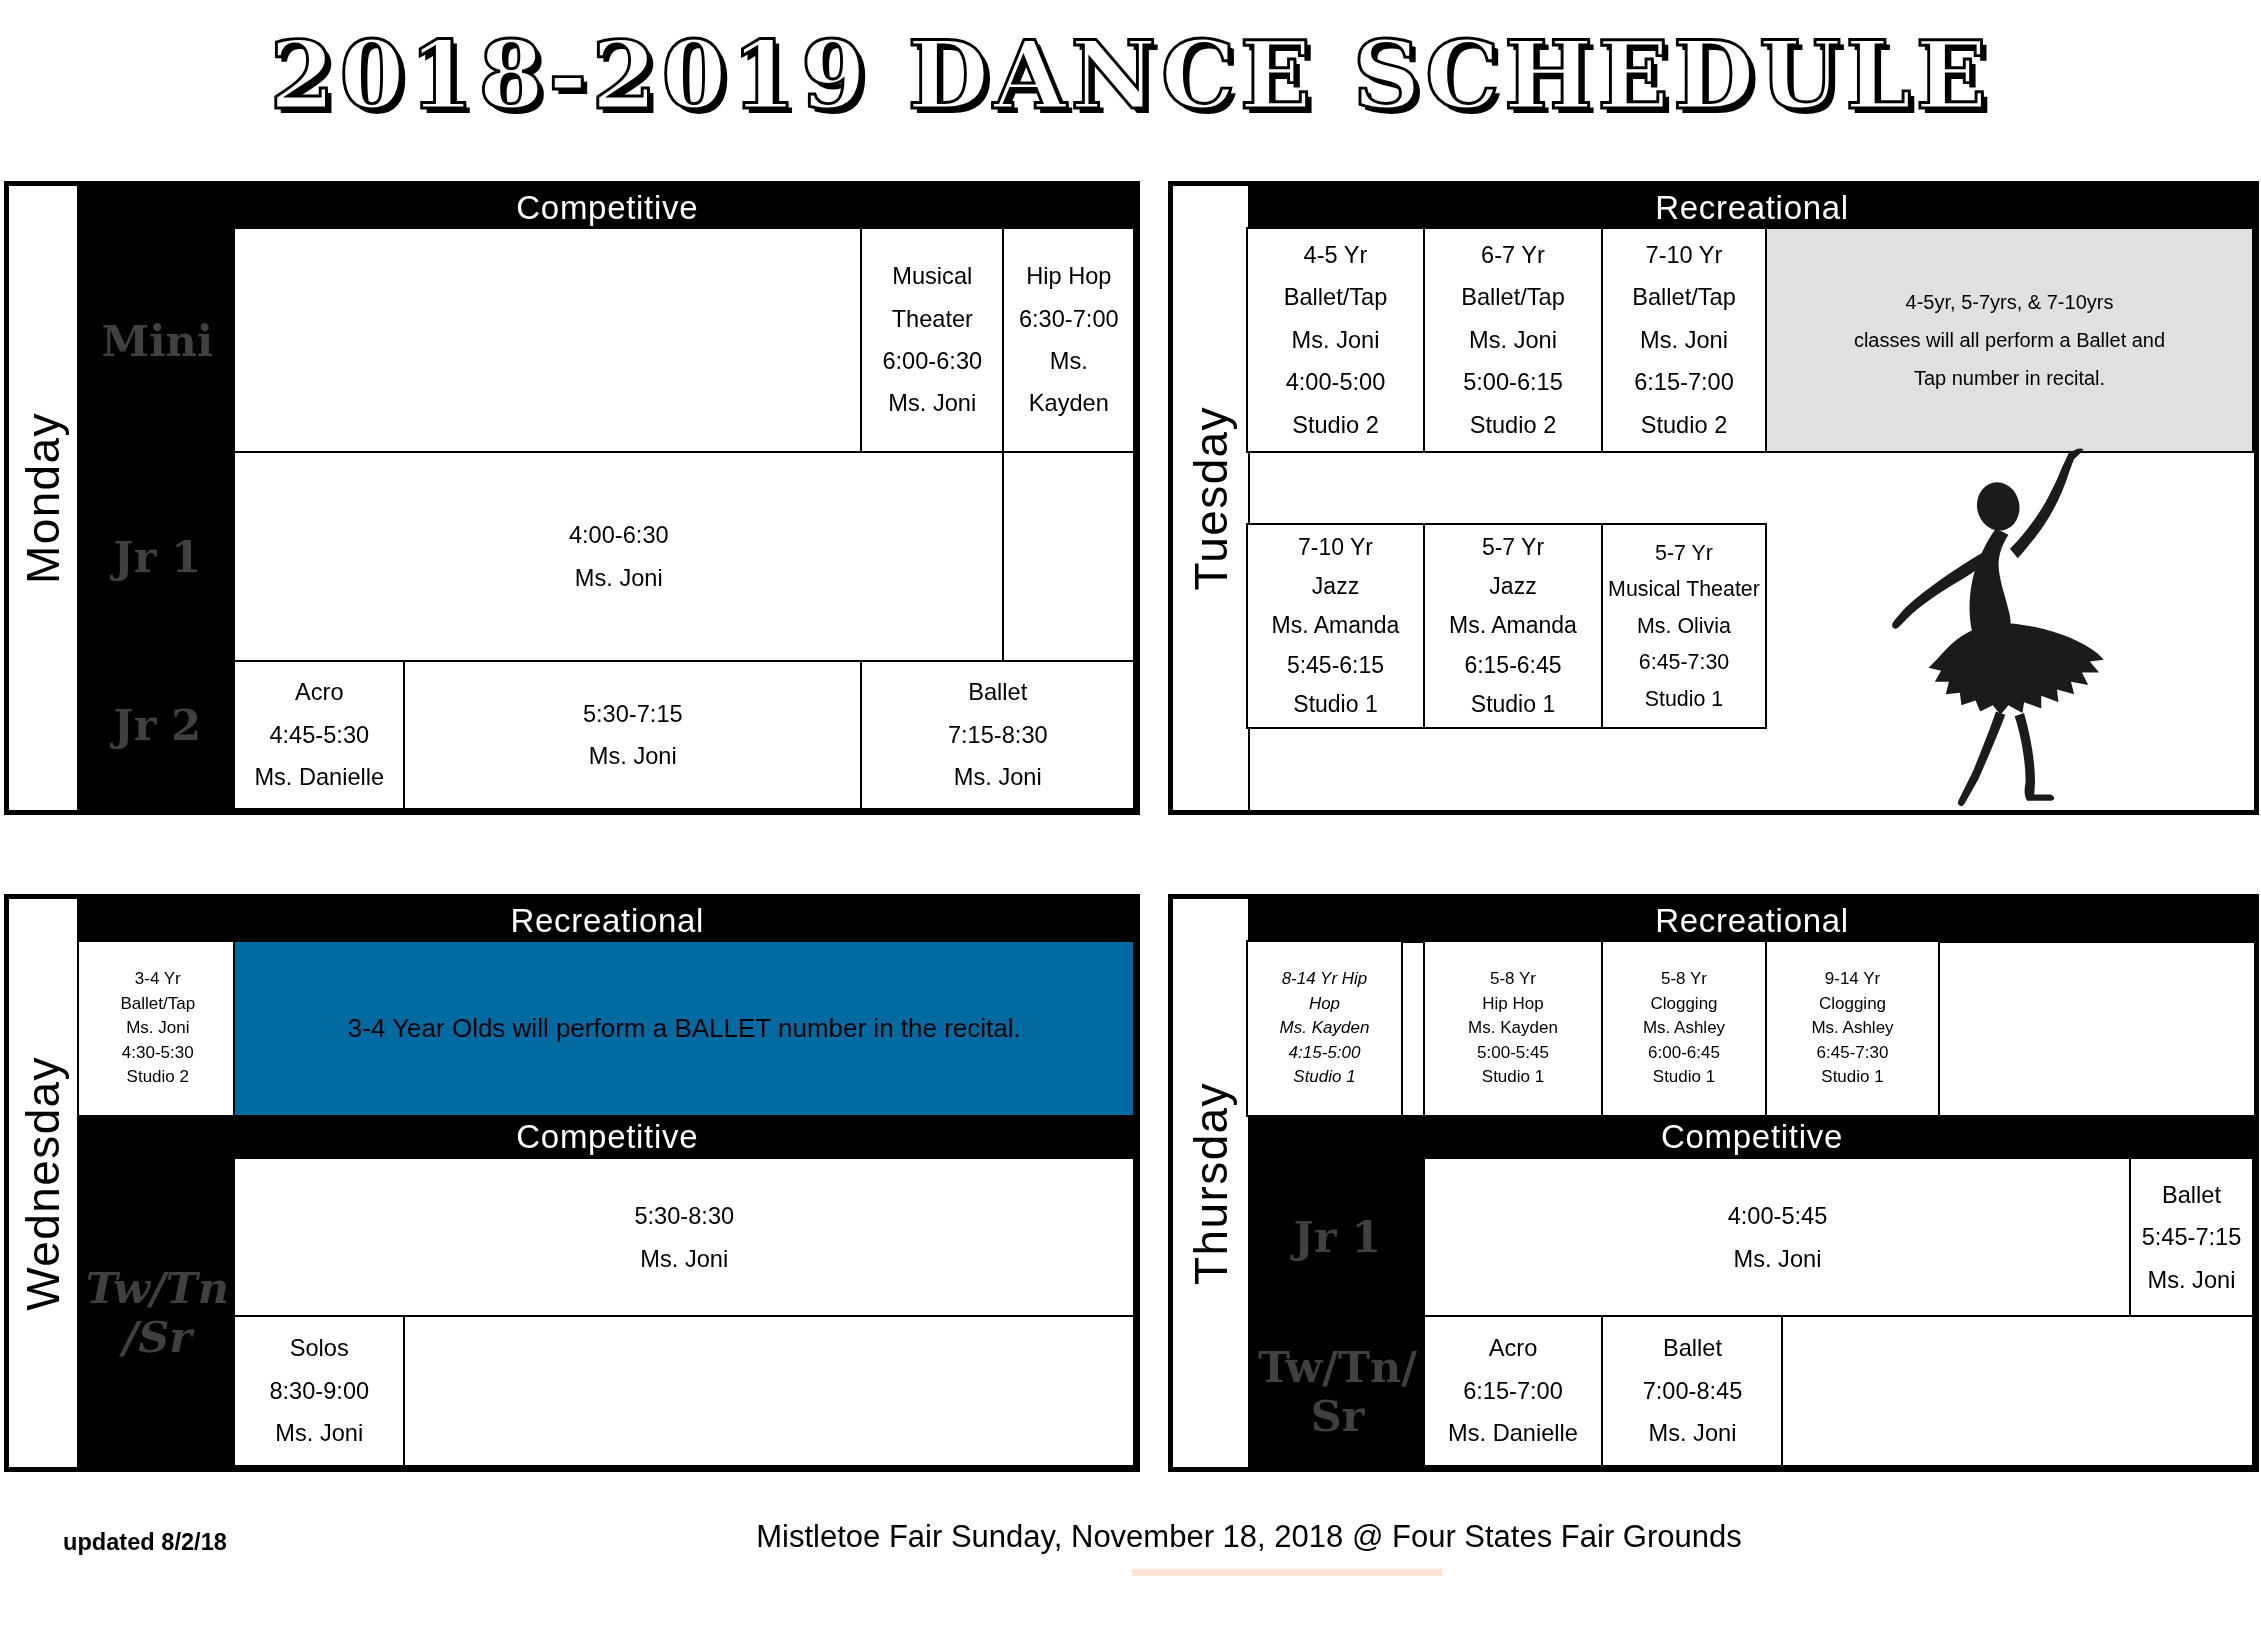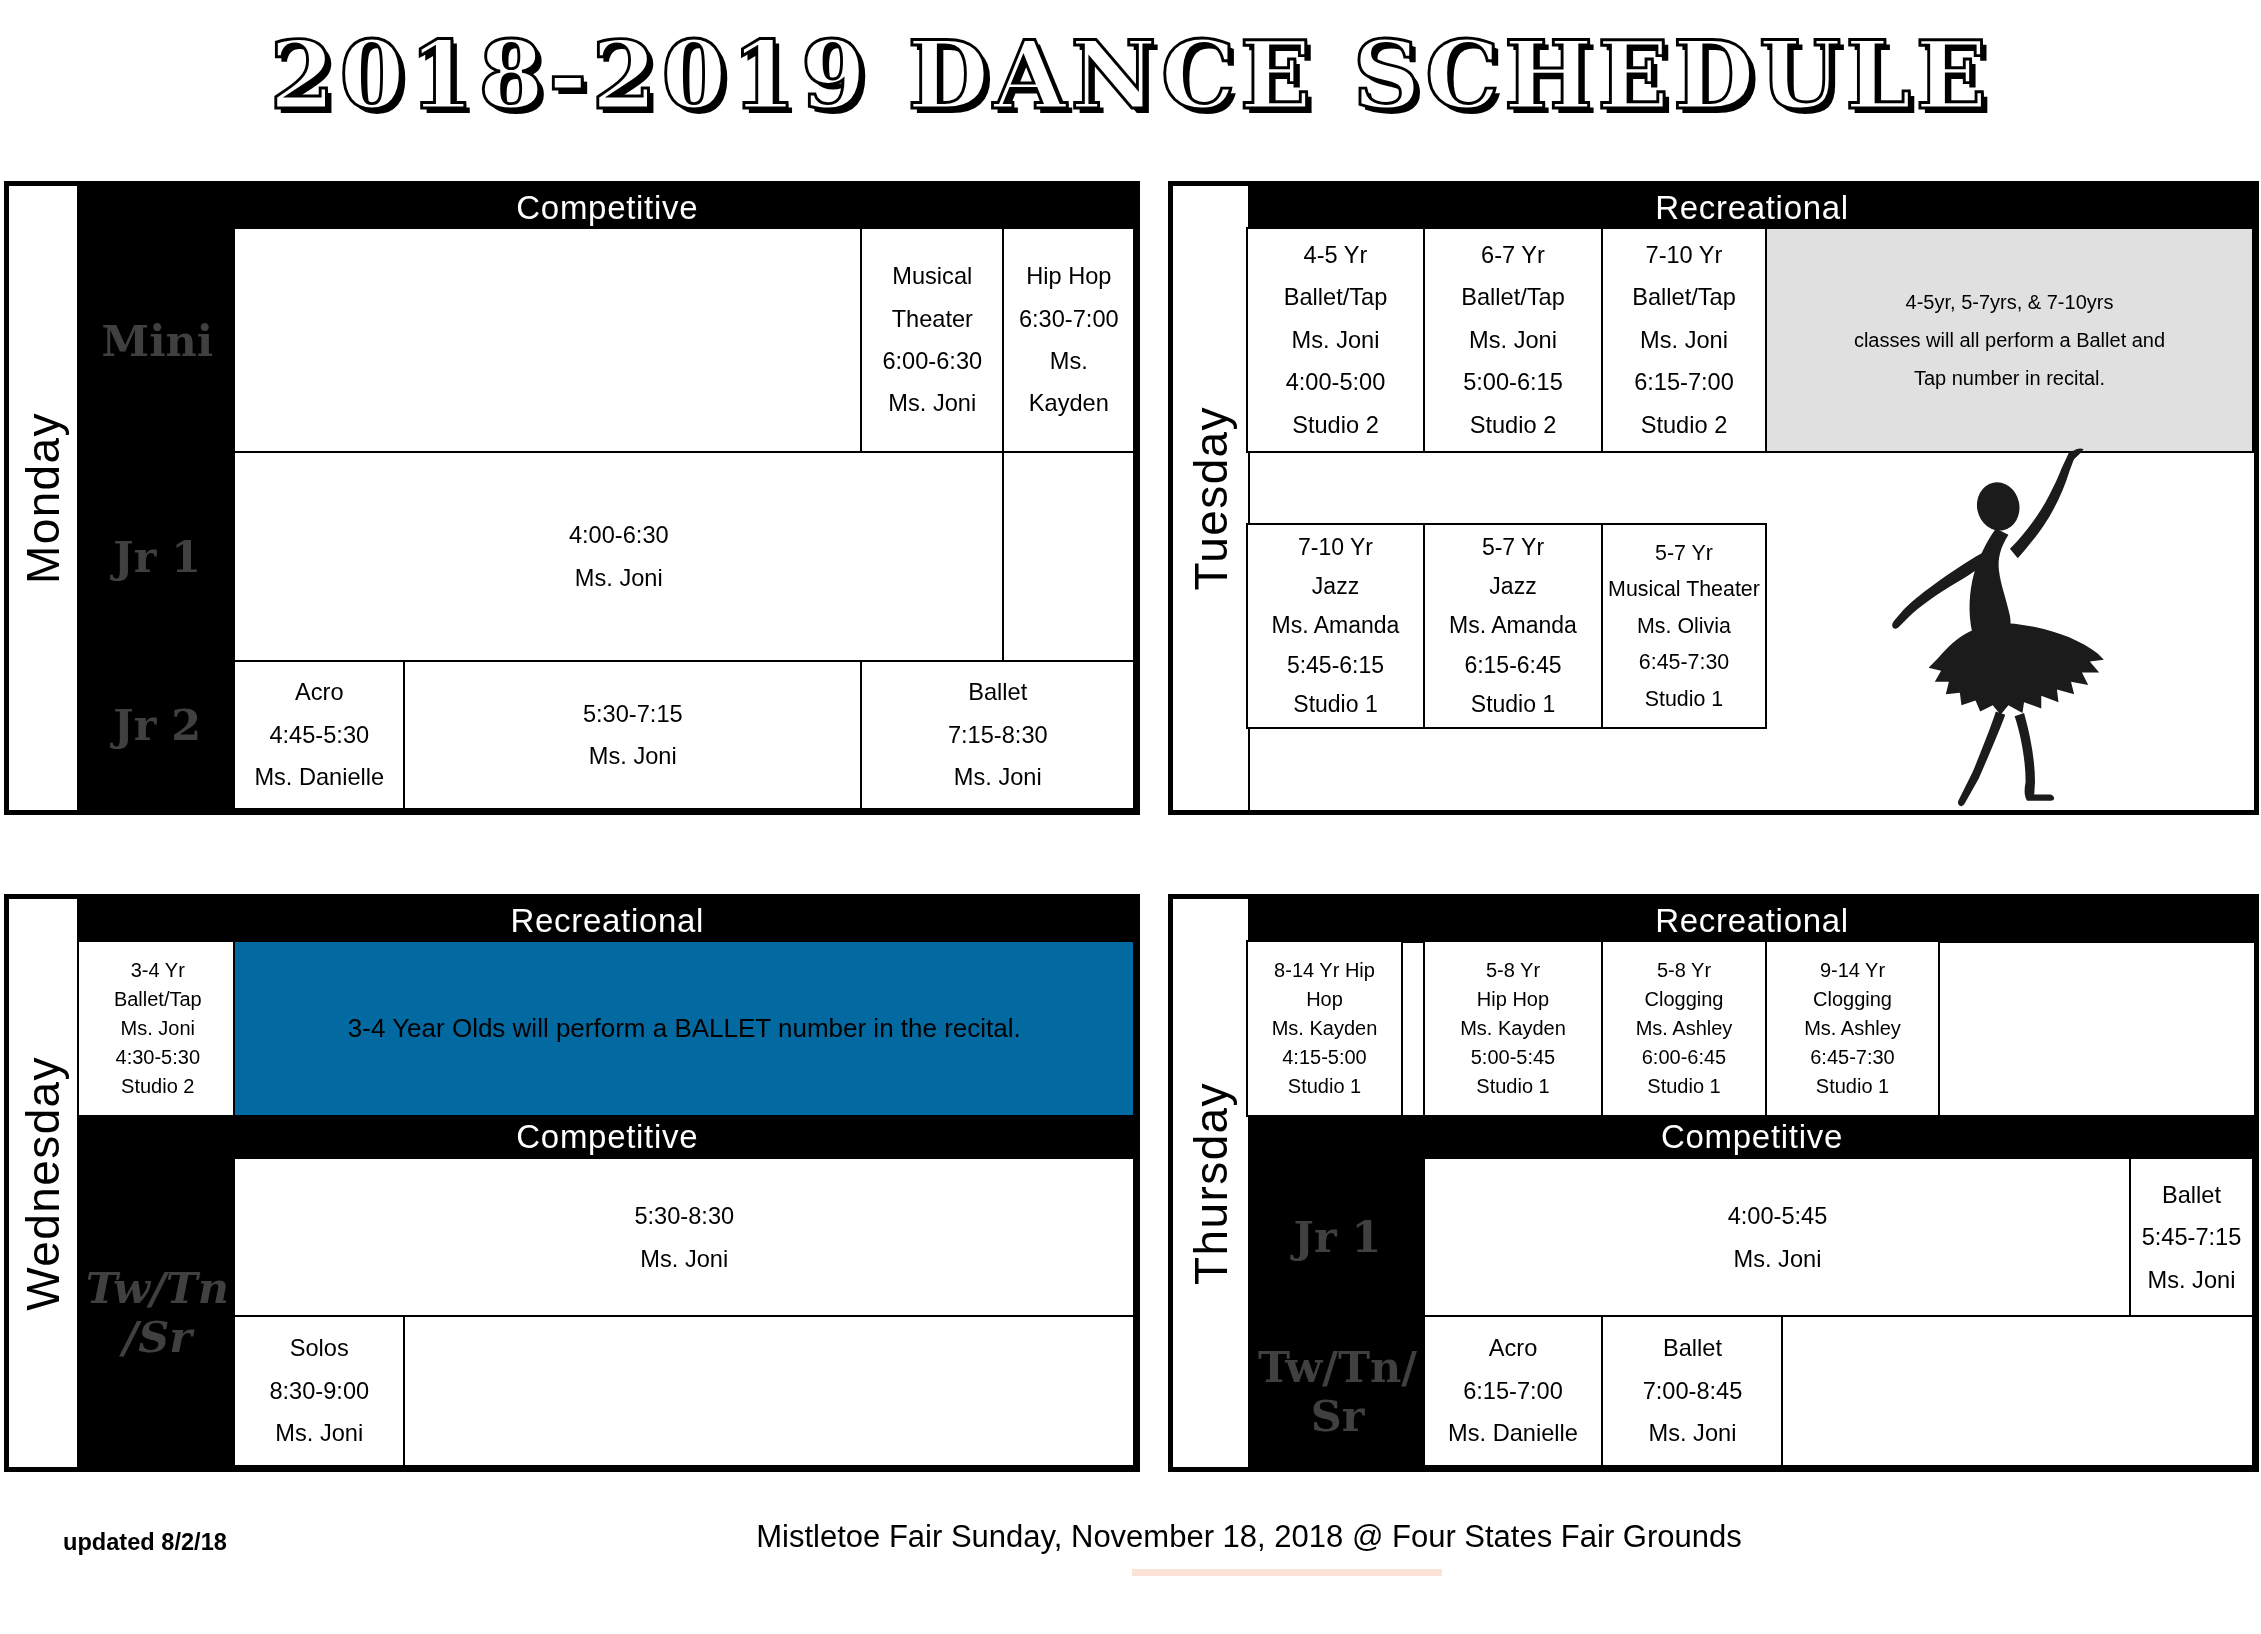--- a/index.html
+++ b/index.html
@@ -20,21 +20,21 @@
   .rowlabel{position:absolute;color:#404040;display:flex;align-items:center;justify-content:center;
             font-family:"DejaVu Serif",serif;font-weight:700;font-size:43px;text-align:center;
             white-space:pre-line;line-height:1.15;}
   .cell{position:absolute;background:#fff;border:2.1px solid #000;box-sizing:border-box;
         display:flex;align-items:center;justify-content:center;text-align:center;
         font-size:23.6px;line-height:1.8;white-space:pre-line;padding:0 2.9px;overflow:hidden;}
   .note{background:#e0e0e0;font-size:20px;line-height:1.9;}
   .note-sm{background:#0369a1;font-size:26px;line-height:1.6;}
   .lh17{line-height:1.7;font-size:23px;}
   .small{font-size:21.4px;}
-  .tight{font-size:20px;line-height:1.45;}
+  .tight{font-size:17px;line-height:1.45;}
   .roomy{font-size:23.6px;line-height:1.8;}
   .ballerina{position:absolute;}
   .footer-updated{position:absolute;left:63px;top:1529px;font-size:23.6px;font-weight:700;}
   .footer-event{position:absolute;left:742px;top:1519px;width:1014px;text-align:center;font-size:31px;}
   .highlight-line{position:absolute;left:1132px;top:1569px;width:310px;height:7.1px;background:#fbe4d5;}
 </style>
 </head>
 <body>
 
 <div id="page">
@@ -158,21 +158,21 @@
 Ms. Joni</div>
     <div class="cell" style="left:394px;top:416px;right:0;bottom:0;"></div>
   </section>
 
   <section class="quad" style="left:1168px;top:894px;width:1091px;height:578px;">
     <div class="strip" style="width:77px;">
       <span>Thursday</span>
     </div>
     <div class="bar" style="left:77px;right:0;top:0;height:44px;">Recreational</div>
 
-    <div class="cell tight" style="left:73px;top:41px;width:157px;height:177px;">8-14 Yr  Hip
+    <div class="cell tight" style="left:73px;top:41px;width:157px;height:177px;font-style:italic;">8-14 Yr  Hip
 Hop
 Ms. Kayden
 4:15-5:00
 Studio 1</div>
     <div class="cell tight" style="left:250px;top:41px;width:180px;height:177px;">5-8 Yr
 Hip Hop
 Ms. Kayden
 5:00-5:45
 Studio 1</div>
     <div class="cell tight" style="left:428px;top:41px;width:166px;height:177px;">5-8 Yr

